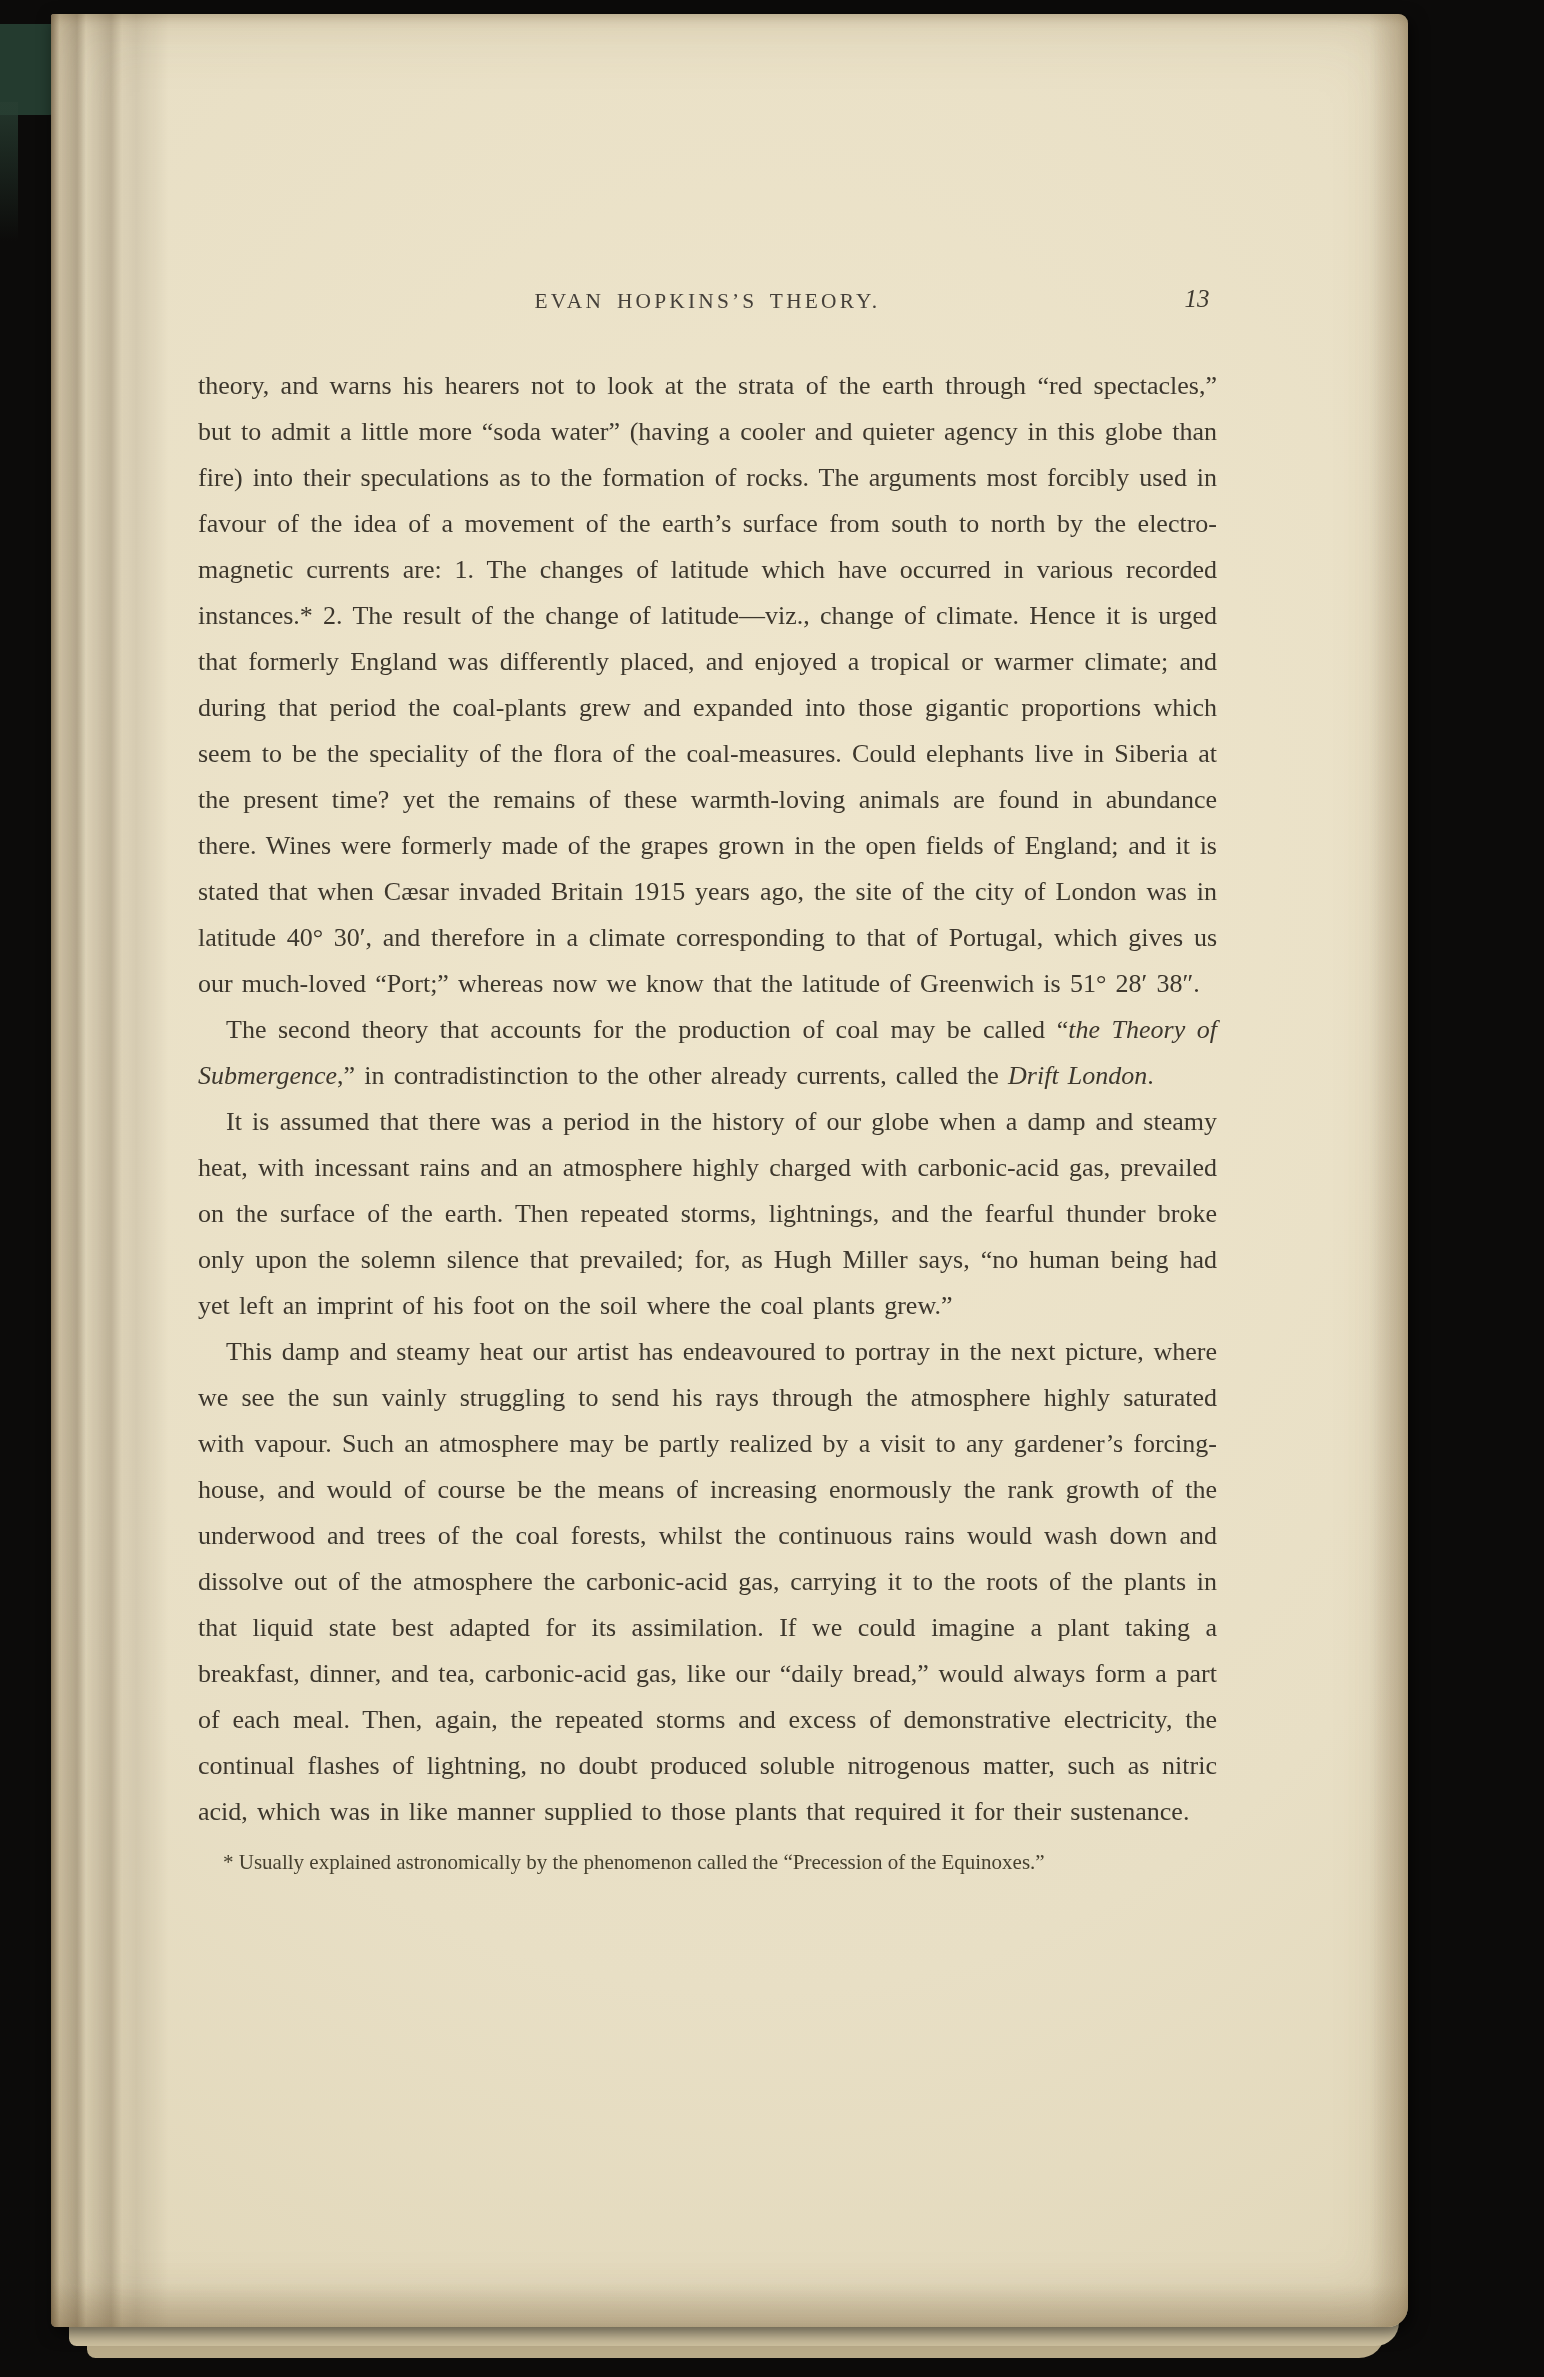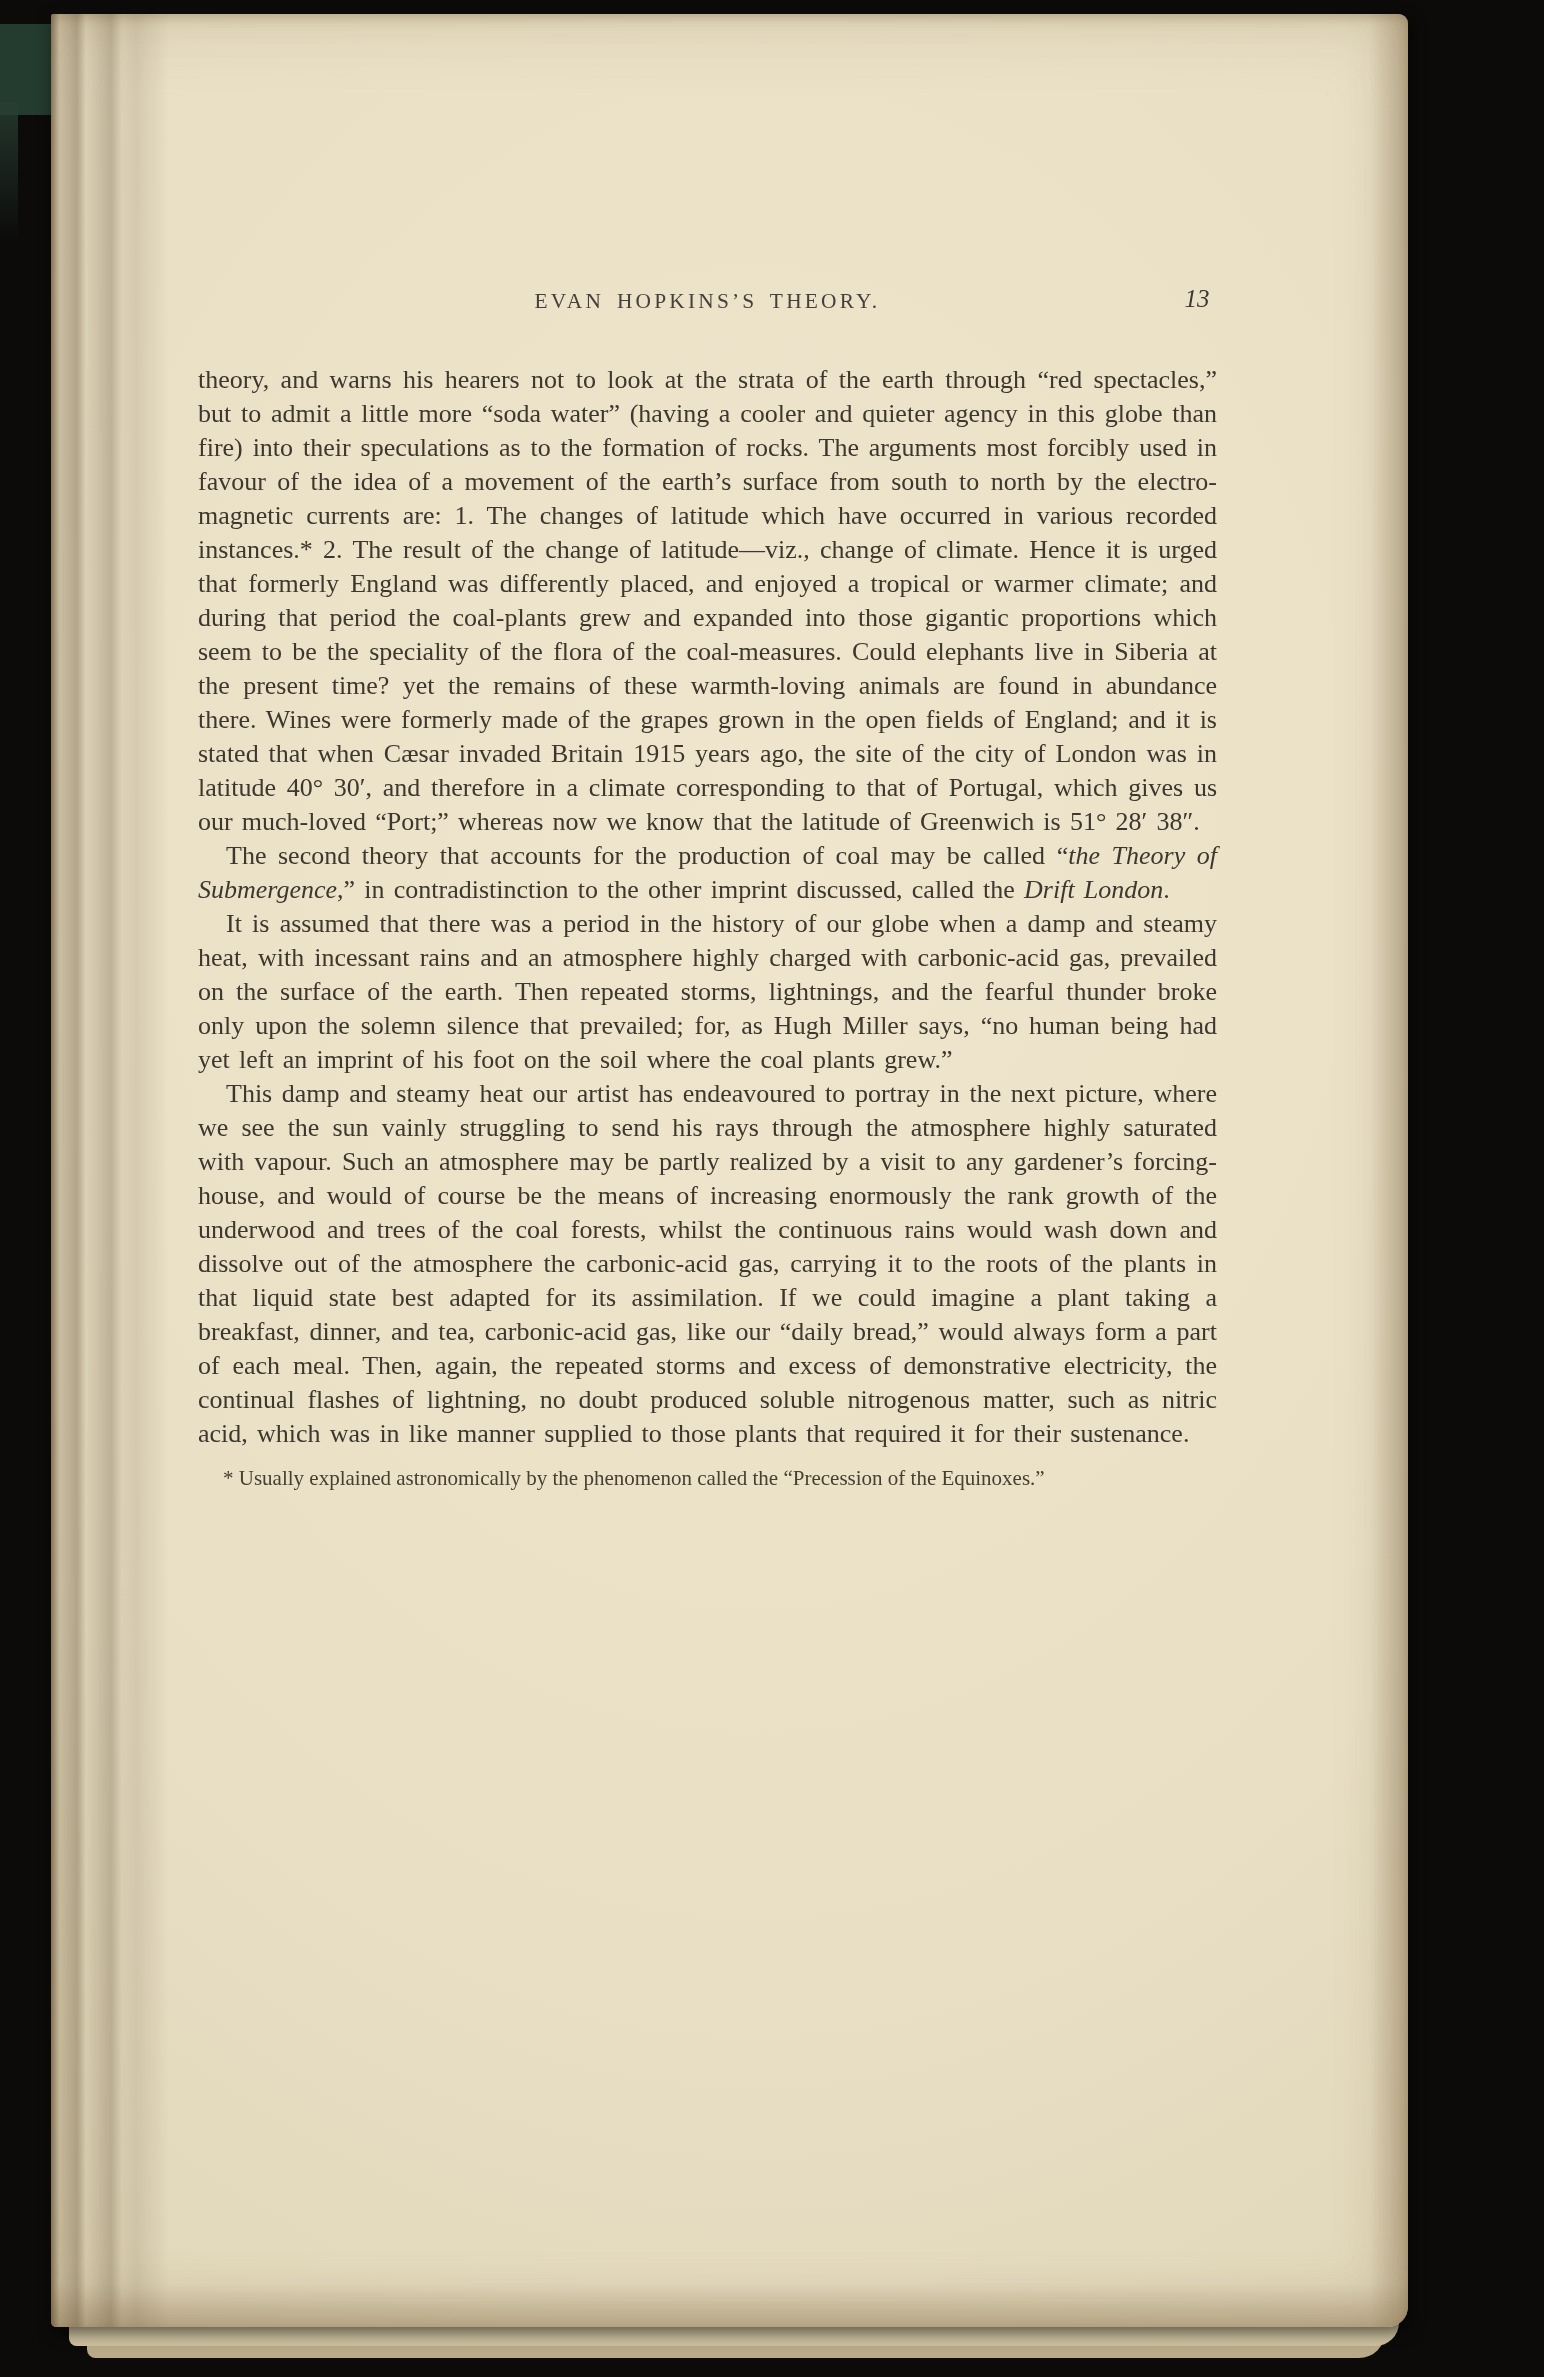--- a/index.html
+++ b/index.html
@@ -70,21 +70,21 @@
     font-size:21.4px; letter-spacing:3.2px; word-spacing:4.3px;
     color:#45403a;
   }
   .page-number {
     position:absolute; right:7.5px; top:-4.3px;
     font-size:25px; color:#3e3930;font-style:italic;
   }
 
   .body-block { margin-top:40px; }
   .para {
-    font-size:26px; line-height:34px;
+    font-size:26px; line-height:46px;
     text-align:justify; word-spacing:2.7px;
     color:var(--ink-color,#3d372d);
   }
   .para.indent { text-indent:28px; }
   .italic { font-style:italic; }
 
   .footnote {
     margin-top:14px;
     font-size:21px; line-height:27px;
     text-align:justify; text-indent:25px;
@@ -105,21 +105,21 @@
   <div class="page">
     <div class="content">
 
       <div class="header">
         <span class="header-title">EVAN HOPKINS’S THEORY.</span>
         <span class="page-number">13</span>
       </div>
 
       <div class="body-block">
           <p class="para"><span>theory, and warns his hearers not to look at the strata of the earth through “red spectacles,” but to admit a little more “soda water” (having a cooler and quieter agency in this globe than fire) into their speculations as to the formation of rocks.  The arguments most forcibly used in favour of the idea of a movement of the earth’s surface from south to north by the electro-magnetic currents are: 1. The changes of latitude which have occurred in various recorded instances.*  2. The result of the change of latitude—viz., change of climate.  Hence it is urged that formerly England was differently placed, and enjoyed a tropical or warmer climate; and during that period the coal-plants grew and expanded into those gigantic proportions which seem to be the speciality of the flora of the coal-measures.  Could elephants live in Siberia at the present time? yet the remains of these warmth-loving animals are found in abundance there.  Wines were formerly made of the grapes grown in the open fields of England; and it is stated that when Cæsar invaded Britain 1915 years ago, the site of the city of London was in latitude 40° 30′, and therefore in a climate corresponding to that of Portugal, which gives us our much-loved “Port;” whereas now we know that the latitude of Greenwich is 51° 28′ 38″.</span></p>
-          <p class="para indent"><span>The second theory that accounts for the production of coal may be called “</span><span class="italic">the Theory of Submergence</span><span>,” in contradistinction to the other imprint discussed, called the </span><span class="italic">Drift London</span><span>.</span></p>
+          <p class="para indent"><span>The second theory that accounts for the production of coal may be called “</span><span class="italic">the Theory of Submergence</span><span>,” in contradistinction to the other already currents, called the </span><span class="italic">Drift London</span><span>.</span></p>
           <p class="para indent"><span>It is assumed that there was a period in the history of our globe when a damp and steamy heat, with incessant rains and an atmosphere highly charged with carbonic-acid gas, prevailed on the surface of the earth.  Then repeated storms, lightnings, and the fearful thunder broke only upon the solemn silence that prevailed; for, as Hugh Miller says, “no human being had yet left an imprint of his foot on the soil where the coal plants grew.”</span></p>
           <p class="para indent"><span>This damp and steamy heat our artist has endeavoured to portray in the next picture, where we see the sun vainly struggling to send his rays through the atmosphere highly saturated with vapour.  Such an atmosphere may be partly realized by a visit to any gardener’s forcing-house, and would of course be the means of increasing enormously the rank growth of the underwood and trees of the coal forests, whilst the continuous rains would wash down and dissolve out of the atmosphere the carbonic-acid gas, carrying it to the roots of the plants in that liquid state best adapted for its assimilation.  If we could imagine a plant taking a breakfast, dinner, and tea, carbonic-acid gas, like our “daily bread,” would always form a part of each meal.  Then, again, the repeated storms and excess of demonstrative electricity, the continual flashes of lightning, no doubt produced soluble nitrogenous matter, such as nitric acid, which was in like manner supplied to those plants that required it for their sustenance.</span></p>
         </div>
 
       <div class="footnote">
         <span>* Usually explained astronomically by the phenomenon called the “Precession of the Equinoxes.”</span>
       </div>
 
     </div>
   </div>

